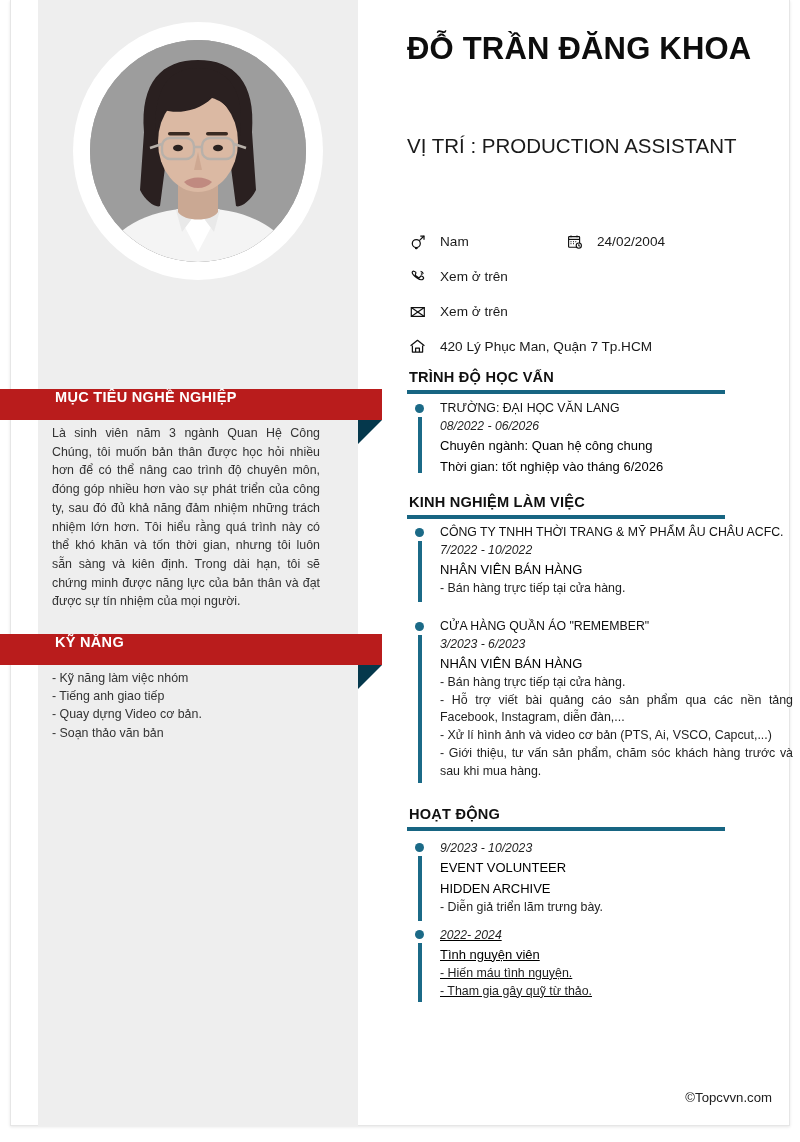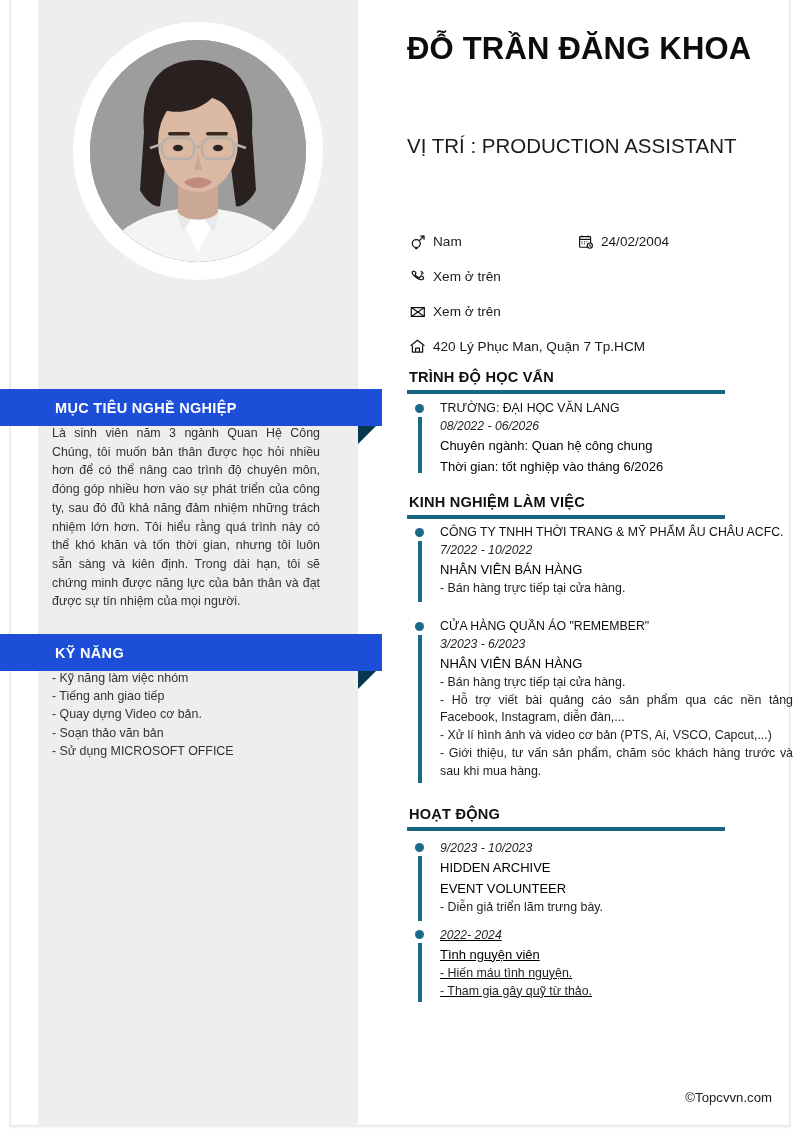--- a/index.html
+++ b/index.html
@@ -68,24 +68,23 @@
     overflow: hidden;
     background: #9a9a9a;
   }
   .avatar-photo svg { display: block; width: 100%; height: 100%; }
 
   
   .ribbon {
     position: absolute;
     left: 0;
     width: 382px;
-    height: 37px;
-    background: #1d4ed8;
+    height: 31px;
+    background: #b91c1c;
     display: flex;
-    align-items: center;
     z-index: 3;
   }
   .ribbon-title {
     color: #ffffff;
     font-size: 14.5px;
     font-weight: bold;
     letter-spacing: 0.3px;
     margin-left: 55px;
     white-space: nowrap;
   }
@@ -161,23 +160,23 @@
   }
   .contact-row {
     position: relative;
     height: 35px;
     display: flex;
     align-items: center;
   }
   .contact-item {
     display: flex;
     align-items: center;
-    gap: 7px;
-  }
-  .contact-item.col2 { position: absolute; left: 168px; text-align: right; }
+    gap: 14px;
+  }
+  .contact-item.col2 { position: absolute; left: 157px; text-align: right; }
   .c-icon {
     width: 17px;
     height: 17px;
     display: inline-flex;
     align-items: center;
     justify-content: center;
     flex: 0 0 17px;
   }
   .c-icon svg { display: block; }
   .c-text {
@@ -333,21 +332,20 @@
   <div class="ribbon-fold" style="top:665px;">
     <svg width="24" height="24" viewBox="0 0 24 24">
         <polygon points="0,0 24,0 0,24" fill="#05384c"></polygon>
       </svg>
   </div>
   <div class="skills-body">
     <div class="skill-line">- Kỹ năng làm việc nhóm</div>
     <div class="skill-line">- Tiếng anh giao tiếp</div>
     <div class="skill-line">- Quay dựng Video cơ bản.</div>
     <div class="skill-line">- Soạn thảo văn bản</div>
-    <div class="skill-line">- Sử dụng MICROSOFT OFFICE</div>
   </div>
 
   <div class="right-col">
 
     <div class="name">ĐỖ TRẦN ĐĂNG KHOA</div>
     <div class="position">VỊ TRÍ :  PRODUCTION ASSISTANT</div>
 
     <div class="contacts">
 
       <div class="contact-row">
@@ -471,22 +469,22 @@
     <div class="section-head" style="top:806px;">
       <div class="sh-title">HOẠT ĐỘNG</div>
       <div class="sh-rule"></div>
     </div>
 
     <div class="timeline" style="top:838px; width:378px;">
       <div class="tl-entry" style="padding-bottom:8px;">
         <span class="tl-dot"></span>
         <span class="tl-bar"></span>
         <div class="tl-date">9/2023 - 10/2023</div>
+        <div class="tl-role">EVENT VOLUNTEER</div>
         <div class="tl-role">HIDDEN ARCHIVE</div>
-        <div class="tl-role">EVENT VOLUNTEER</div>
         <div class="tl-bullet">- Diễn giả triển lãm trưng bày.</div>
       </div>
 
       <div class="tl-entry" style="margin-top:0; padding-bottom:6px;text-decoration:underline;">
         <span class="tl-dot"></span>
         <span class="tl-bar"></span>
         <div class="tl-date">2022- 2024</div>
         <div class="tl-role">Tình nguyện viên</div>
         <div class="tl-bullet">- Hiến máu tình nguyện.</div>
         <div class="tl-bullet">- Tham gia gây quỹ từ thảo.</div>

